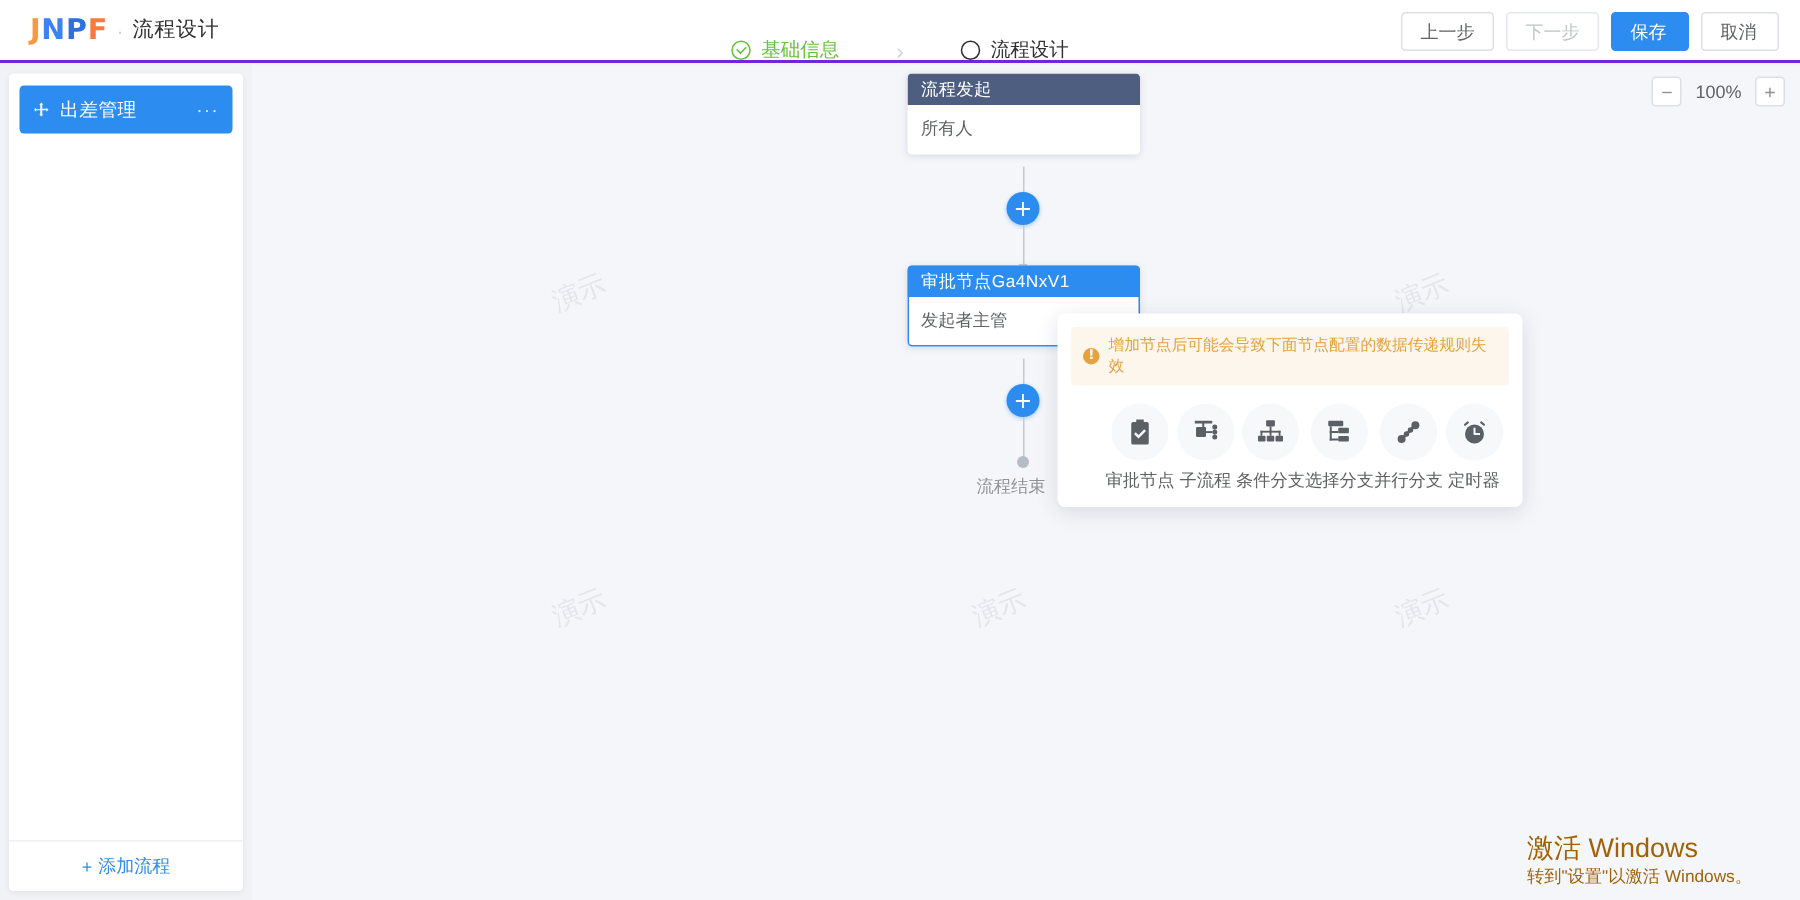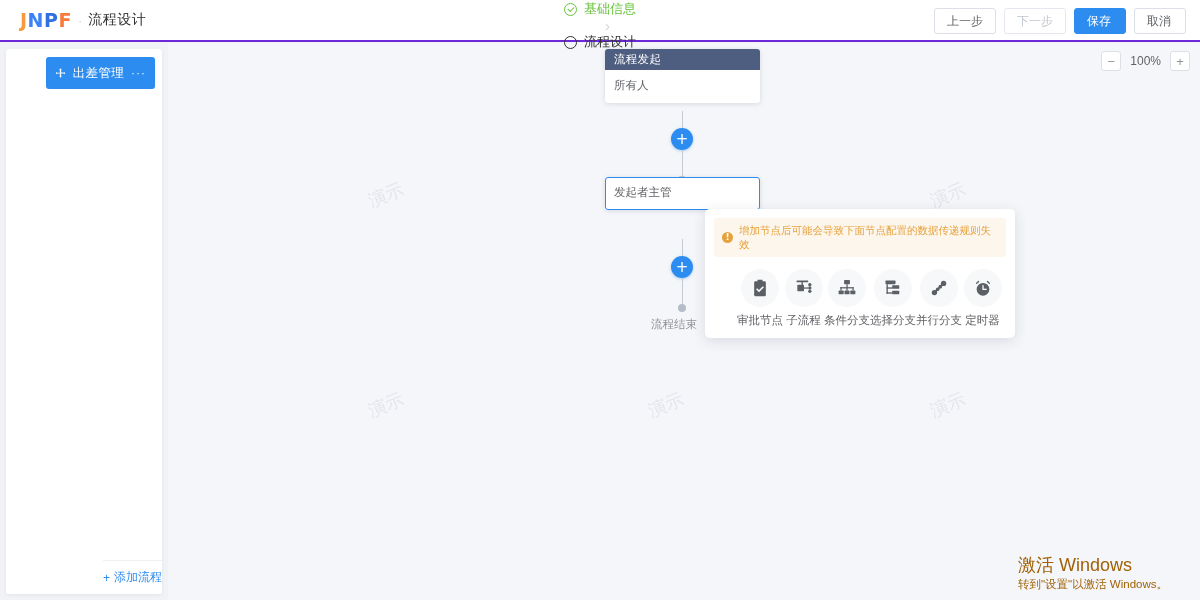--- a/index.html
+++ b/index.html
@@ -31,21 +31,21 @@
   .logo-j { color: #f59a3e; }
   .logo-n { color: #3b82f6; }
   .logo-p { color: #2f6fe0; }
   .logo-f { color: #f97a3d; }
   .brand-sep { color: #c9ced6; margin: 0 6px; font-size: 13px; }
   .brand-title { font-size: 14px; color: #303133; letter-spacing: .5px; }
 
   
   .steps {
     position: absolute; left: 50%; top: 0; transform: translateX(-50%);
-    height: 42px; display: flex; align-items: flex-end; gap: 0; flex-direction: column;
+    height: 42px; display: flex; align-items: flex-end; gap: 12px;
   }
   .step { display: flex; align-items: center; gap: 7px; }
   .step-circle {
     width: 13px; height: 13px; border-radius: 50%;
     border: 1.4px solid #67c23a;
     display: flex; align-items: center; justify-content: center;
     position: relative; flex: none;
   }
   .step-circle.done::after {
     content: ""; position: absolute;
@@ -79,21 +79,20 @@
 
   
   .sidebar {
     position: absolute; left: 6px; top: 49px;
     width: 156px; height: 545px;
     background: #ffffff;
     border-radius: 3px;
     box-shadow: 0 1px 4px rgba(0,0,0,.06);
     display: flex; flex-direction: column;
     z-index: 30;
-    align-items: flex-end;
   }
   .sidebar-list { flex: 1; padding: 8px 7px 0 7px; overflow: hidden; }
   .flow-item {
     height: 32px; border-radius: 3px;
     background: #2d8cf0; color: #ffffff;
     display: flex; align-items: center;
     padding: 0 9px; gap: 7px;
     font-size: 12.5px; cursor: pointer;
   }
   .flow-item .drag-icon { width: 11px; height: 11px; flex: none; opacity: .95; }
@@ -310,20 +309,21 @@
       <div class="node-head start">流程发起</div>
       <div class="node-body">所有人</div>
     </div>
 
     <div class="vline" style="left:511.5px; top:68px; height:30px;"></div>
     <div class="plus-btn" style="left:501px; top:85px;">+</div>
     <div class="vline" style="left:511.5px; top:107px; height:28px;"></div>
     <div class="arrow-head" style="left:508.5px; top:133px;"></div>
 
     <div class="node selected" style="left:435px; top:134px;">
+      <div class="node-head approve">审批节点Ga4NxV1</div>
       <div class="node-body">发起者主管</div>
     </div>
 
     <div class="vline" style="left:511.5px; top:196px; height:29px;"></div>
     <div class="plus-btn" style="left:501px; top:213px;">+</div>
     <div class="vline" style="left:511.5px; top:235px; height:27px;"></div>
     <div class="end-dot" style="left:508px; top:261px;"></div>
     <div class="end-label" style="left:481px; top:274px;">流程结束</div>
 
     <div class="popup" style="left:535px; top:166px;">

